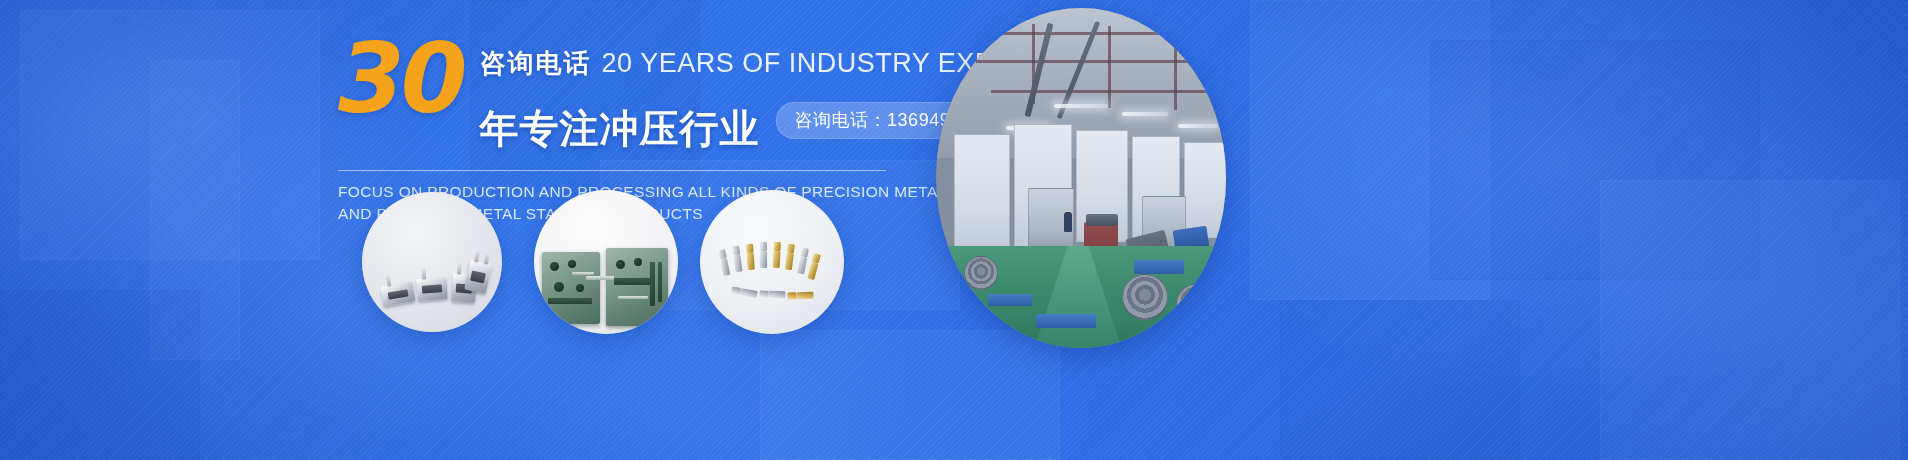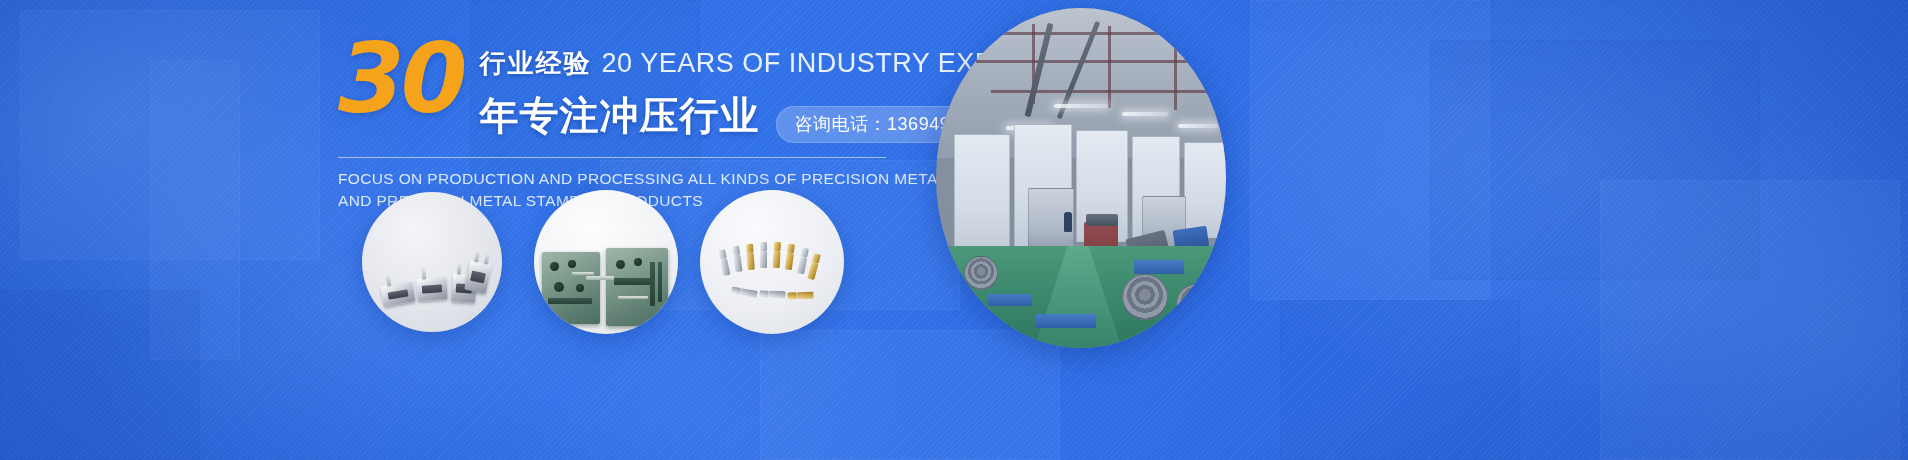--- a/index.html
+++ b/index.html
@@ -83,21 +83,21 @@
     text-shadow:0 1px 4px rgba(0,35,110,.45);
   }
   .en-years {
     margin-left:10px;
     font-size:27px;
     color:#e9f1ff;
     letter-spacing:.5px;
     font-weight:300;
   }
 
-  .hl-line2 { display:flex; align-items:flex-end; margin-top:8px; white-space:nowrap; }
+  .hl-line2 { display:flex; align-items:flex-start; margin-top:21px; white-space:nowrap; }
   .cn-big {
     font-size:39px;
     font-weight:bold;
     color:#ffffff;
     letter-spacing:1px;
     text-shadow:0 2px 5px rgba(0,35,110,.40);
   }
   .phone-badge {
     margin-left:16px;
     background:rgba(255,255,255,.22);
@@ -311,21 +311,21 @@
   <div class="bg-stripes"></div>
   <div class="bg-vignette"></div>
 
   <div class="headline">
 
     <div class="hl-top">
       <div class="big-num">30</div>
 
       <div class="hl-right">
         <div class="hl-line1">
-          <span class="cn-small">行业经验</span>
+          <span class="cn-small">咨询电话</span>
           <span class="en-years">20 YEARS OF INDUSTRY EXPERIENCE</span>
         </div>
 
         <div class="hl-line2">
           <span class="cn-big">年专注冲压行业</span>
           <span class="phone-badge">咨询电话：13694922701</span>
         </div>
       </div>
     </div>
 

